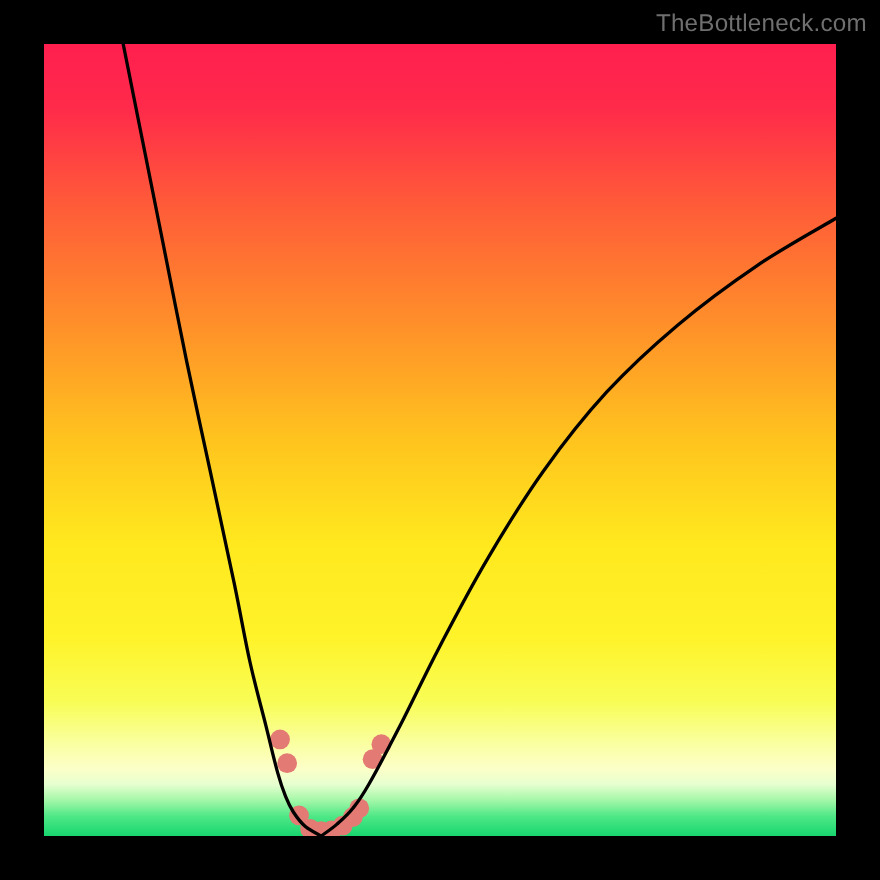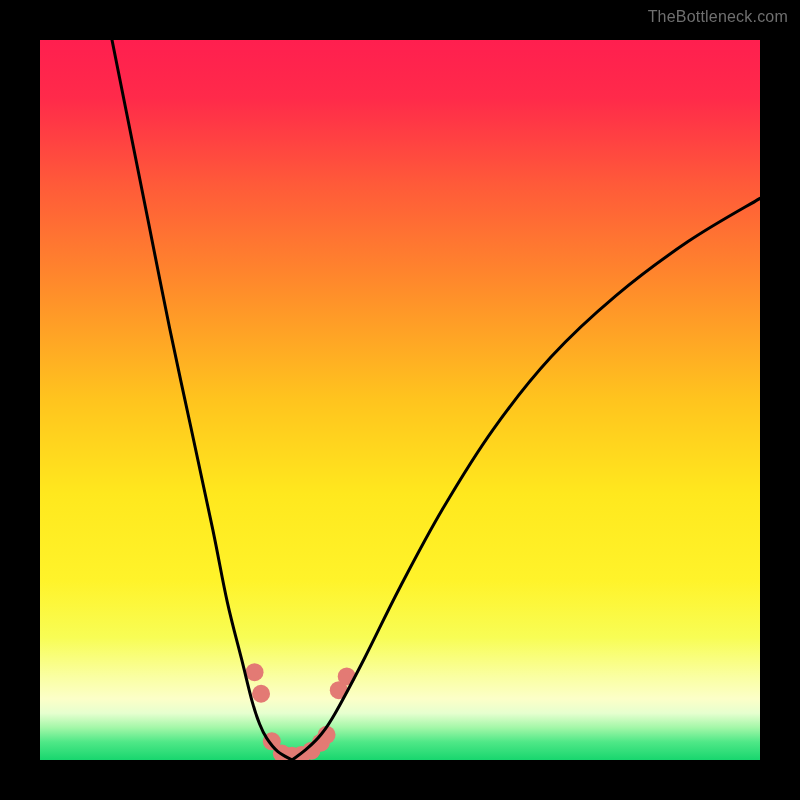--- a/index.html
+++ b/index.html
@@ -25,21 +25,21 @@
     top: 40px;
     width: 720px;
     height: 720px;
     overflow: hidden;
   }
   .watermark {
     position: absolute;
     top: 8px;
     right: 12px;
     color: #6f6f6f;
-    font-size: 16px;
+    font-size: 22px;
     font-weight: 500;
     letter-spacing: 0.2px;
     z-index: 5;
   }
   svg {
     display: block;
   }
 </style>
 </head>
 <body>

